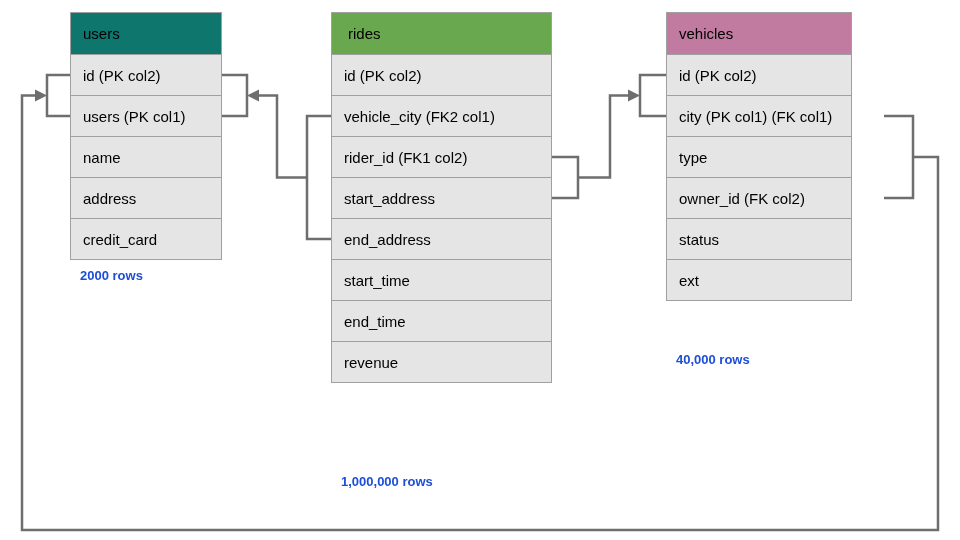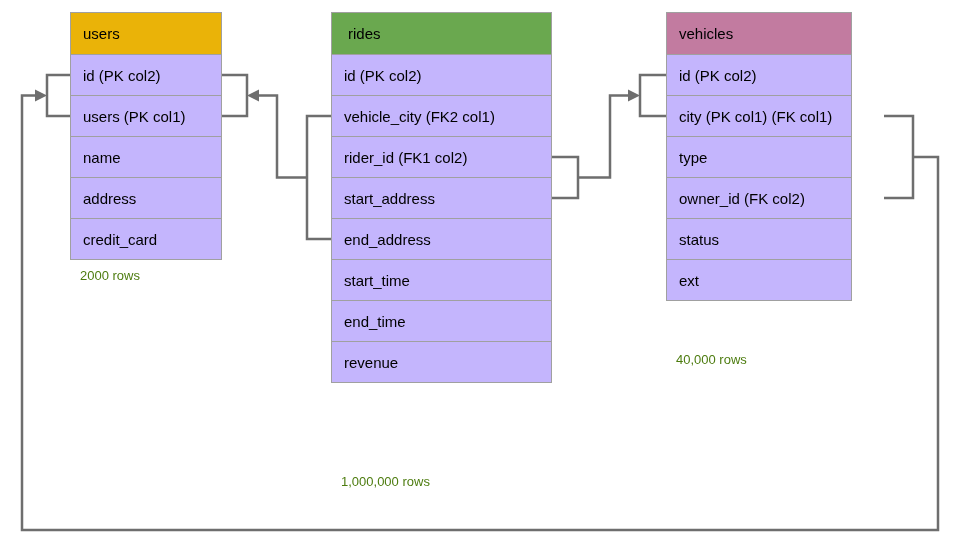--- a/index.html
+++ b/index.html
@@ -37,28 +37,29 @@
     font-size: 15px;
     box-sizing: content-box;
   }
   .tbl-row {
     height: 40px;
     border-bottom: 1px solid #a0a0a0;
     display: flex;
     align-items: center;
     padding-left: 12px;
     font-size: 15px;
-    background: #c4b5fd;
+    background: #e5e5e5;
     white-space: nowrap;
   }
   .tbl-row:last-child { border-bottom: none; }
   .row-count {
     position: absolute;
     font-size: 13px;
-    color: #4d7c0f;
+    color: #1d4ed8;
+    font-weight: bold;
   }
   .row-count.users    { left: 80px;  top: 268px; }
   .row-count.rides    { left: 341px; top: 474px; }
   .row-count.vehicles { left: 676px; top: 352px; }
   .conn-path {
     fill: none;
     stroke: #6e6e6e;
     stroke-width: 2.5;
   }
   .conn-arrow { fill: #6e6e6e; stroke: none; }
@@ -86,21 +87,21 @@
 
     <g>
       <path class="conn-path" d="M884 116 H913 V198 H884"></path>
       <path class="conn-path" d="M913 157 H938 V530 H22 V95.5 H36"></path>
       <polygon class="conn-arrow" points="47,95.5 35,89.5 35,101.5"></polygon>
       <path class="conn-path" d="M70 75 H47 V116 H70"></path>
     </g>
   </svg>
 
   <div class="db-table users">
-    <div class="tbl-header" style="background-color: #eab308;">
+    <div class="tbl-header" style="background-color: #0f766e;">
       <span>users</span>
     </div>
     <div class="tbl-row">id (PK col2)</div>
     <div class="tbl-row">users (PK col1)</div>
     <div class="tbl-row">name</div>
     <div class="tbl-row">address</div>
     <div class="tbl-row">credit_card</div>
   </div>
   <div class="row-count users">2000 rows</div>
 

